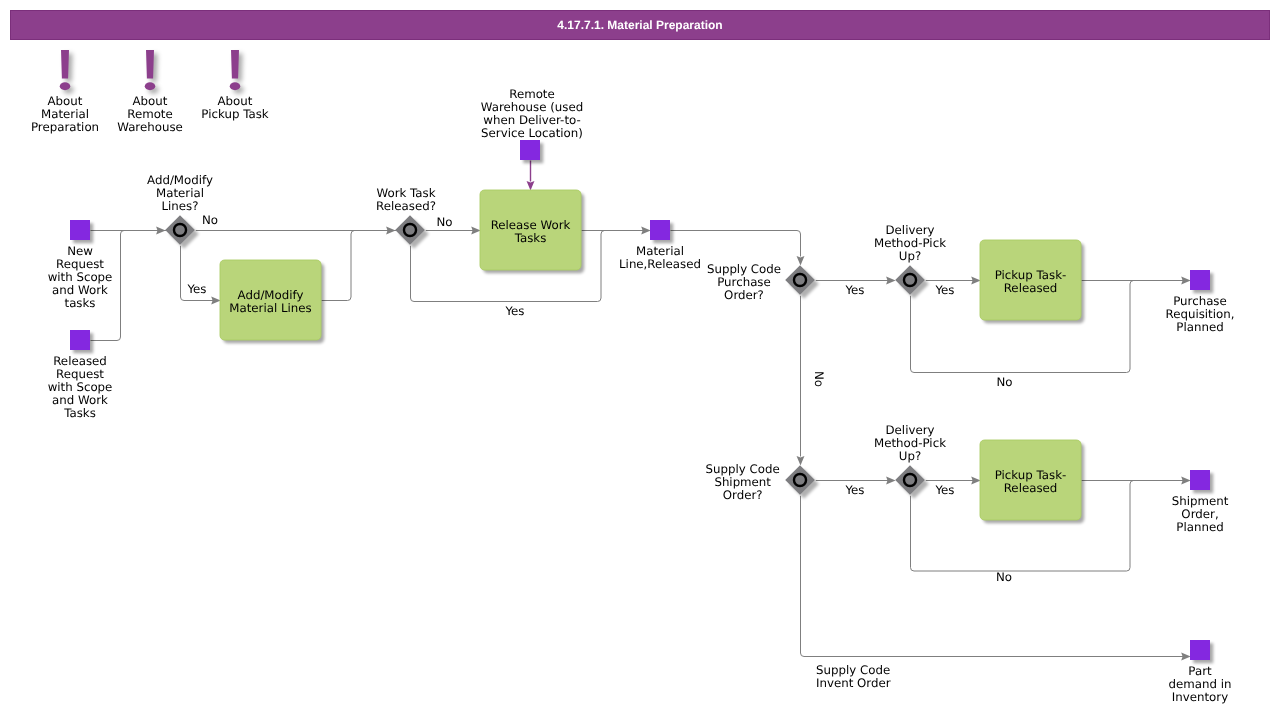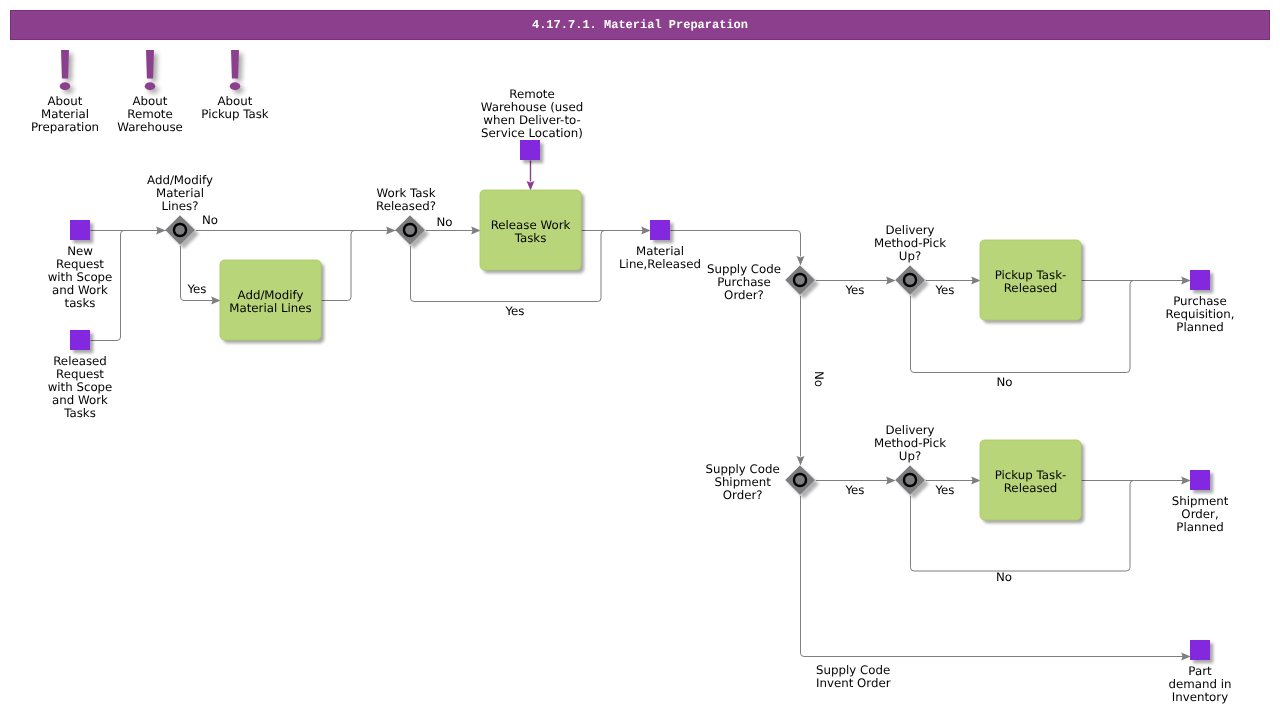--- a/index.html
+++ b/index.html
@@ -5,21 +5,21 @@
 <style>
   html,body{margin:0;padding:0;background:#ffffff;}
   body{width:1280px;height:714px;overflow:hidden;
        font-family:"DejaVu Sans",sans-serif;
        -webkit-font-smoothing:antialiased;
        text-rendering:geometricPrecision;}
   #stage{position:relative;width:1280px;height:714px;background:#fff;}
   .titlebar{position:absolute;left:10px;top:10px;width:1260px;height:30px;
     background:#8c3f8c;border:1px solid #7b2f7b;box-sizing:border-box;
     display:flex;align-items:center;justify-content:center;}
-  .titlebar-text{color:#ffffff;font-family:Liberation Mono, monospace;
+  .titlebar-text{color:#ffffff;font-family:Liberation Sans, sans-serif;
     font-size:12px;font-weight:bold;line-height:1;}
   svg#diagram{position:absolute;left:0;top:0;width:1280px;height:714px;display:block;}
   svg text{font-family:"DejaVu Sans",sans-serif;font-size:11.8px;fill:#000000;}
   .flow{fill:none;stroke:#7f7f7f;stroke-width:1;}
   .flow-ann{fill:none;stroke:#8c3f8c;stroke-width:1.4;}
   .evt{fill:#8428e0;}
   .task{fill:#b9d57a;stroke:#aacc64;stroke-width:0.9;}
   .gw-d{fill:#7d7d80;}
   .gw-c{fill:#7d7d80;stroke:#000000;stroke-width:2.4;}
   .ahead{fill:#7f7f7f;}

